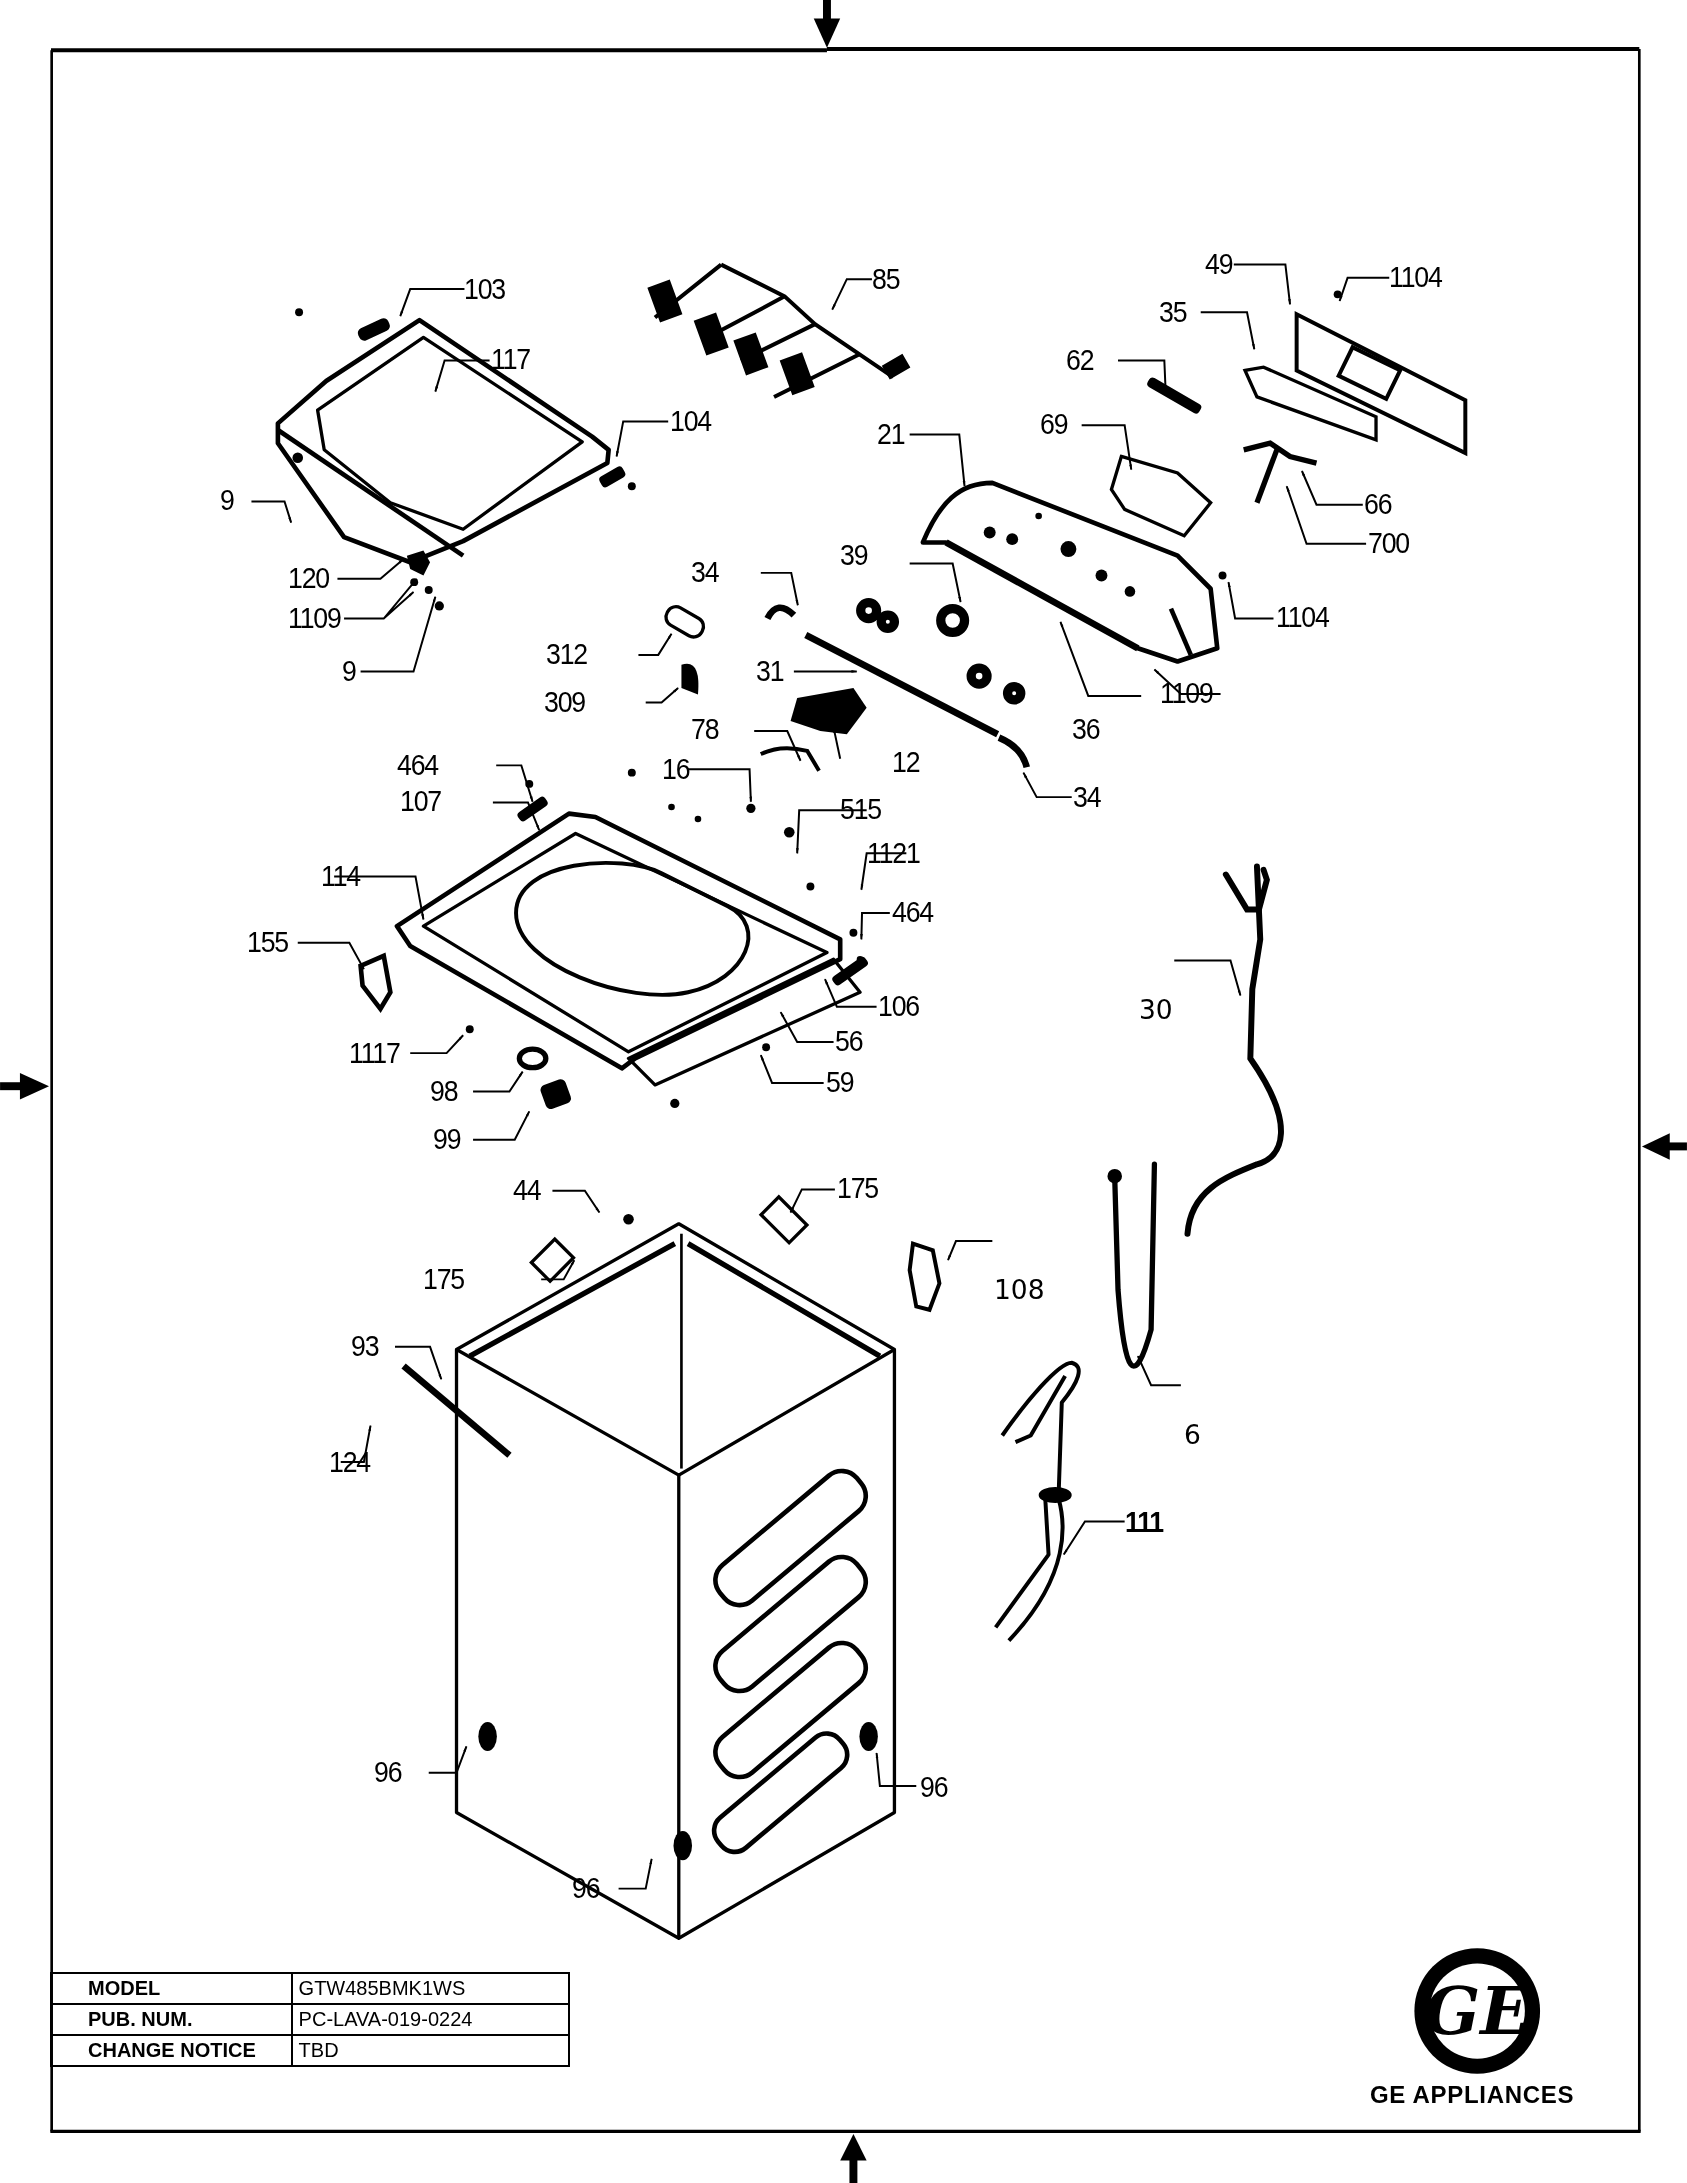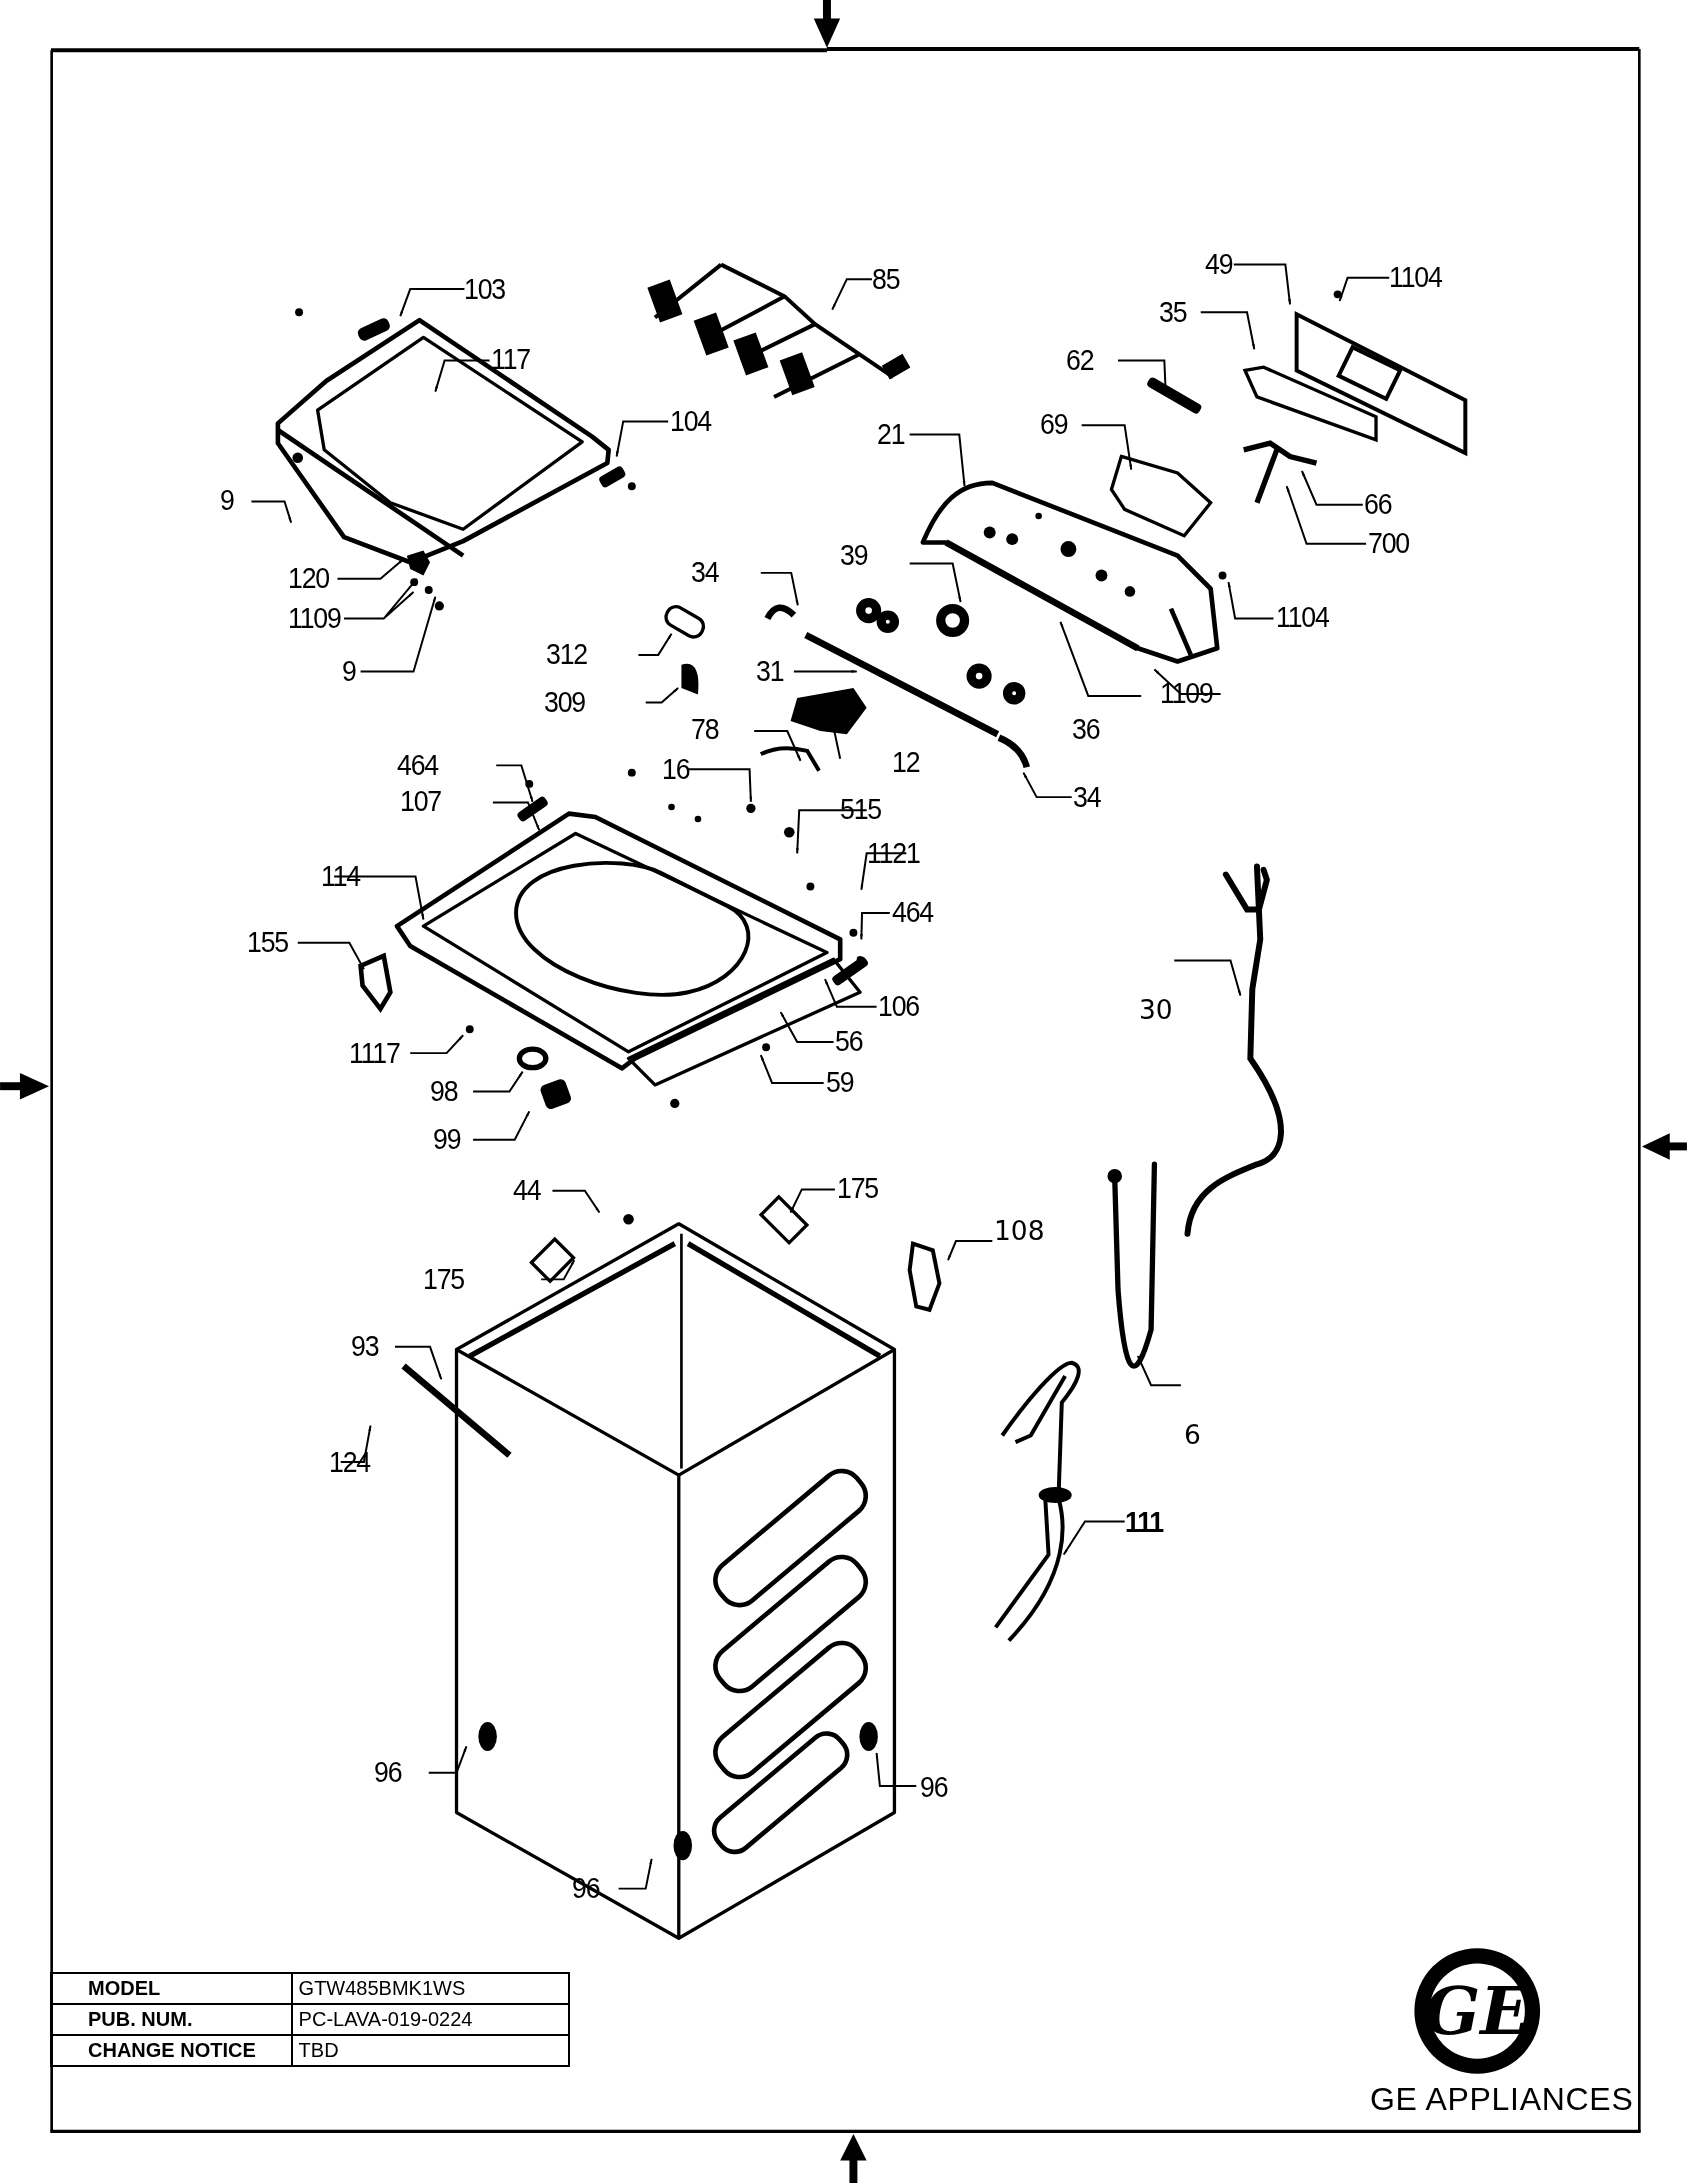--- a/index.html
+++ b/index.html
@@ -4,21 +4,21 @@
 <style>
   html,body{margin:0;padding:0;background:#fff;}
   body{width:1687px;height:2183px;position:relative;overflow:hidden;font-family:"Liberation Sans",sans-serif;color:#000;}
   #sheet{position:absolute;left:0;top:0;width:1687px;height:2183px;}
   .callout{position:absolute;font-family:"Liberation Sans",sans-serif;font-size:29px;line-height:29px;letter-spacing:-1.3px;transform:scaleX(0.92);transform-origin:left center;white-space:nowrap;}
   .callout.wide{font-family:"DejaVu Sans",sans-serif;letter-spacing:0;transform:none;font-size:26.5px;margin-top:48px;}
   .callout.bold{font-weight:bold;}
   #titleblock{position:absolute;left:50px;top:1972px;width:520px;border-collapse:collapse;}
   #titleblock td{border:2px solid #000;height:29px;padding:0 5.3px;font-size:20px;vertical-align:middle;}
   #titleblock td.k{font-weight:bold;width:198px;padding-left:36px;}
-  #brand{position:absolute;left:1370px;top:2081px;font-size:32px;font-weight:normal;letter-spacing:0.7px;}
+  #brand{position:absolute;left:1370px;top:2081px;font-size:24px;font-weight:bold;letter-spacing:0.7px;}
 </style>
 </head>
 <body>
 
 <div id="sheet">
 <svg width="1687" height="2183" viewBox="0 0 2550 3300" xmlns="http://www.w3.org/2000/svg">
   <defs>
     <marker id="ah" markerWidth="10" markerHeight="10" refX="8" refY="5" orient="auto" markerUnits="userSpaceOnUse">
       <path d="M0,3 L9,5 L0,7 Z" fill="#000"></path>
     </marker>
@@ -326,21 +326,21 @@
 <span class="callout" style="left:878px;top:992px">106</span>
 <span class="callout" style="left:835px;top:1027px">56</span>
 <span class="callout" style="left:349px;top:1039px">1117</span>
 <span class="callout" style="left:826px;top:1068px">59</span>
 <span class="callout" style="left:430px;top:1077px">98</span>
 <span class="callout" style="left:433px;top:1125px">99</span>
 <span class="callout wide" style="left:1139px;top:947px">30</span>
 <span class="callout" style="left:513px;top:1176px">44</span>
 <span class="callout" style="left:837px;top:1174px">175</span>
 <span class="callout" style="left:423px;top:1265px">175</span>
-<span class="callout wide" style="left:994px;top:1168px">108</span>
+<span class="callout wide" style="left:994px;top:1227px">108</span>
 <span class="callout" style="left:351px;top:1332px">93</span>
 <span class="callout wide" style="left:1184px;top:1372px">6</span>
 <span class="callout" style="left:329px;top:1448px">124</span>
 <span class="callout bold" style="left:1125px;top:1508px">111</span>
 <span class="callout" style="left:374px;top:1758px">96</span>
 <span class="callout" style="left:920px;top:1773px">96</span>
 <span class="callout" style="left:572px;top:1874px">96</span>
 
 
 <table id="titleblock">

